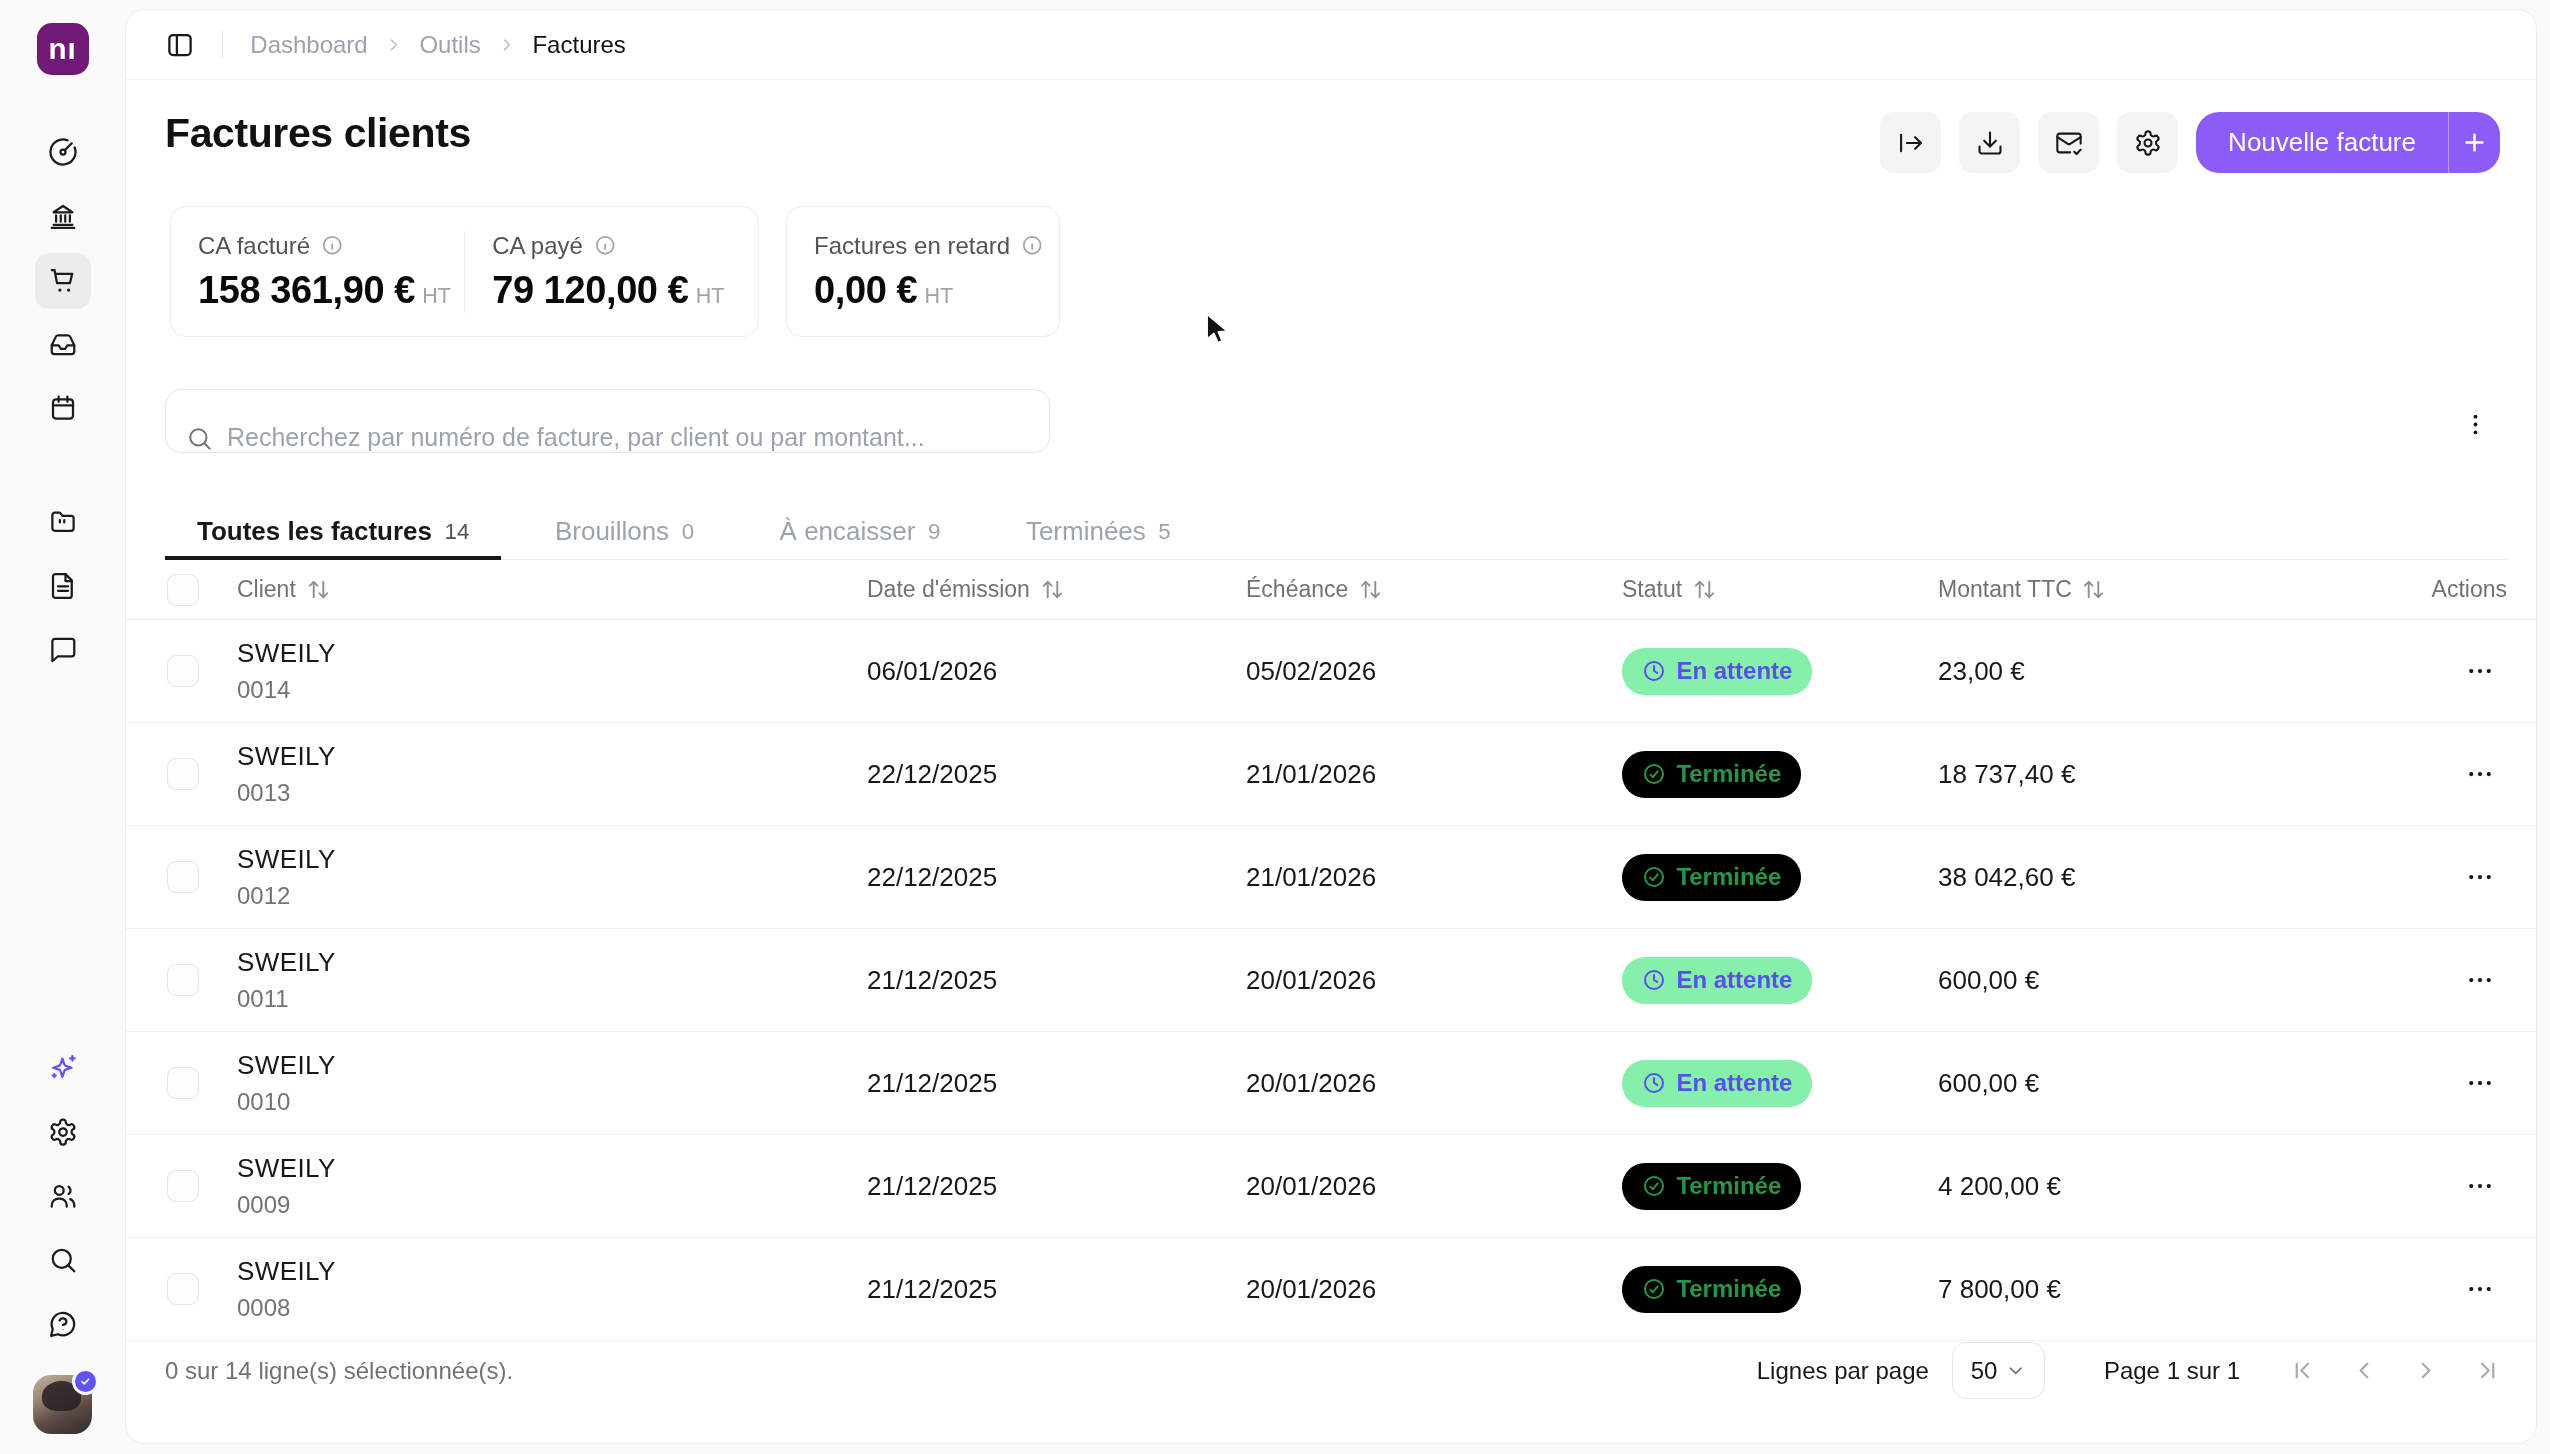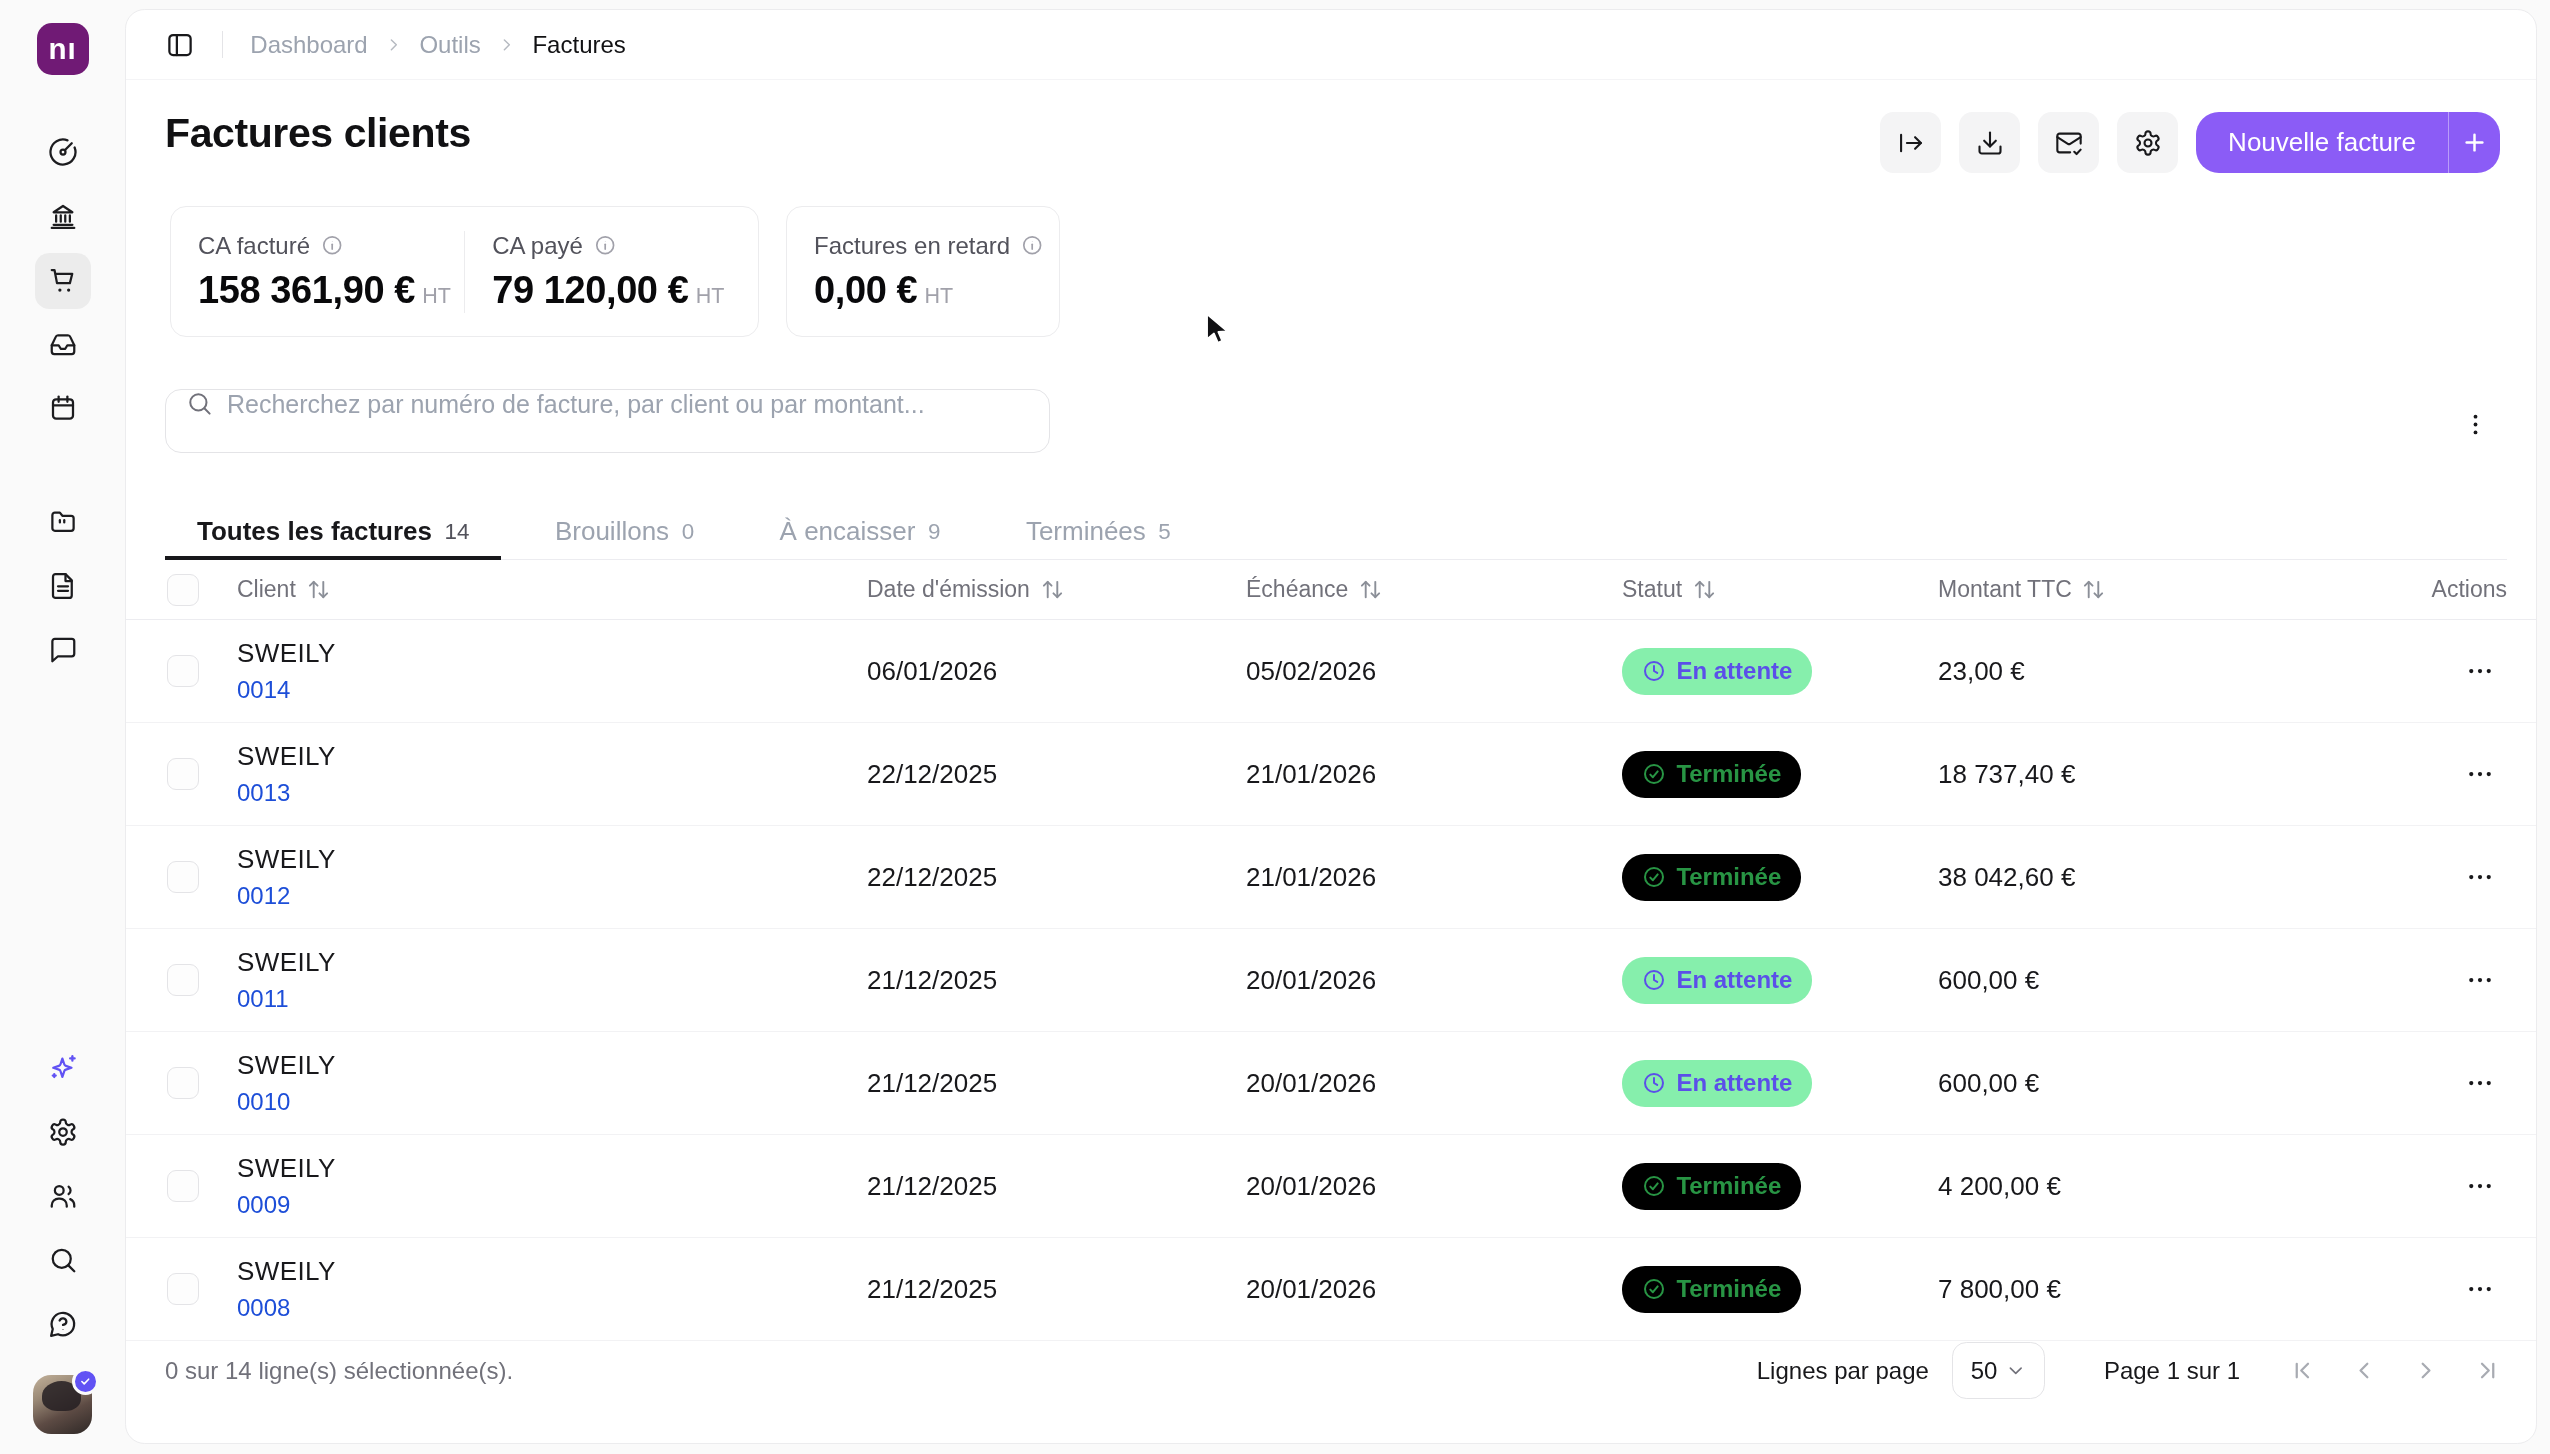--- a/index.html
+++ b/index.html
@@ -68,21 +68,21 @@
   .stat { flex:1; padding-left:27px; }
   .vdiv { width:1.3px; height:82px; background:#ececee; }
   .stat-label { font-size:24px; color:#52525b; display:flex; align-items:center; gap:10.7px; }
   .info-ic { width:22.4px; height:22.4px; color:#a1a1aa; cursor:pointer; }
   .stat-value { margin-top:9px; font-size:38px; font-weight:700; color:#09090b; letter-spacing:-0.4px;
     display:flex; align-items:baseline; }
   .stat-suffix { font-size:21.5px; color:#a1a1aa; font-weight:500; margin-left:7.2px; letter-spacing:0; }
 
   
   .searchbar { position:absolute; top:379px; left:39px; width:885px; height:64px;
-    border:1.3px solid #e4e4e7; border-radius:16px; display:flex; align-items:flex-start; padding:0 19.7px; gap:14.3px; }
+    border:1.3px solid #e4e4e7; border-radius:16px; display:flex; align-items:flex-end; padding:0 19.7px; gap:14.3px; }
   .searchbar svg { width:27px; height:27px; color:#71717a; }
   .searchbar input { border:none; outline:none; background:transparent; flex:1; font-size:25px;
     font-family:inherit; color:#18181b; }
   .searchbar input::placeholder { color:#9ca3af; }
   .kebab { position:absolute; top:396px; right:43px; width:36px; height:36px; display:flex;
     align-items:center; justify-content:center; cursor:pointer; color:#18181b; }
   .kebab svg { width:27px; height:27px; }
 
   
   .tabs { position:absolute; top:494px; left:39px; right:29px; height:56px; display:flex; gap:21.5px;
@@ -101,21 +101,21 @@
   .thead { position:absolute; top:550px; left:0; right:0; height:60px; border-bottom:1.3px solid #ececf0; }
   .th { font-size:23px; color:#71717a; font-weight:500; display:flex; align-items:center; gap:10.7px; cursor:pointer; }
   .th.no-sort { cursor:default; }
   .th.right { justify-content:flex-end; }
   .sort-ic { width:23px; height:23px; color:#8b8f98; stroke-width:2; }
   .tbody { position:absolute; top:610px; left:0; right:0; }
   .trow { height:103px; border-bottom:1.3px solid #f2f2f4; cursor:pointer; }
   .checkbox { width:32px; height:32px; border:1.3px solid #e4e4e7; border-radius:9px; background:#fdfdfd;
     display:block; cursor:pointer; }
   .cname { font-size:26px; font-weight:500; color:#18181b; letter-spacing:0.4px; }
-  .cnum { font-size:24px; color:#1d4ed8; margin-top:6.3px; }
+  .cnum { font-size:24px; color:#737373; margin-top:6.3px; }
   .cell { font-size:26px; color:#18181b; }
   .badge { display:inline-flex; align-items:center; gap:10.7px; height:47px; padding:0 19.7px;
     border-radius:23px; font-size:24px; font-weight:600; }
   .badge .ic { width:24px; height:24px; stroke-width:2; display:none; }
   .badge.pending { background:#86efac; color:#5b4fe9; }
   .badge.pending .clock { display:block; }
   .badge.done { background:#000000; color:#289544; }
   .badge.done .check { display:block; }
   .rowmenu { display:flex; justify-content:flex-end; padding-right:12.5px; color:#18181b; cursor:pointer; }
   .rowmenu svg { width:30px; height:30px; }

